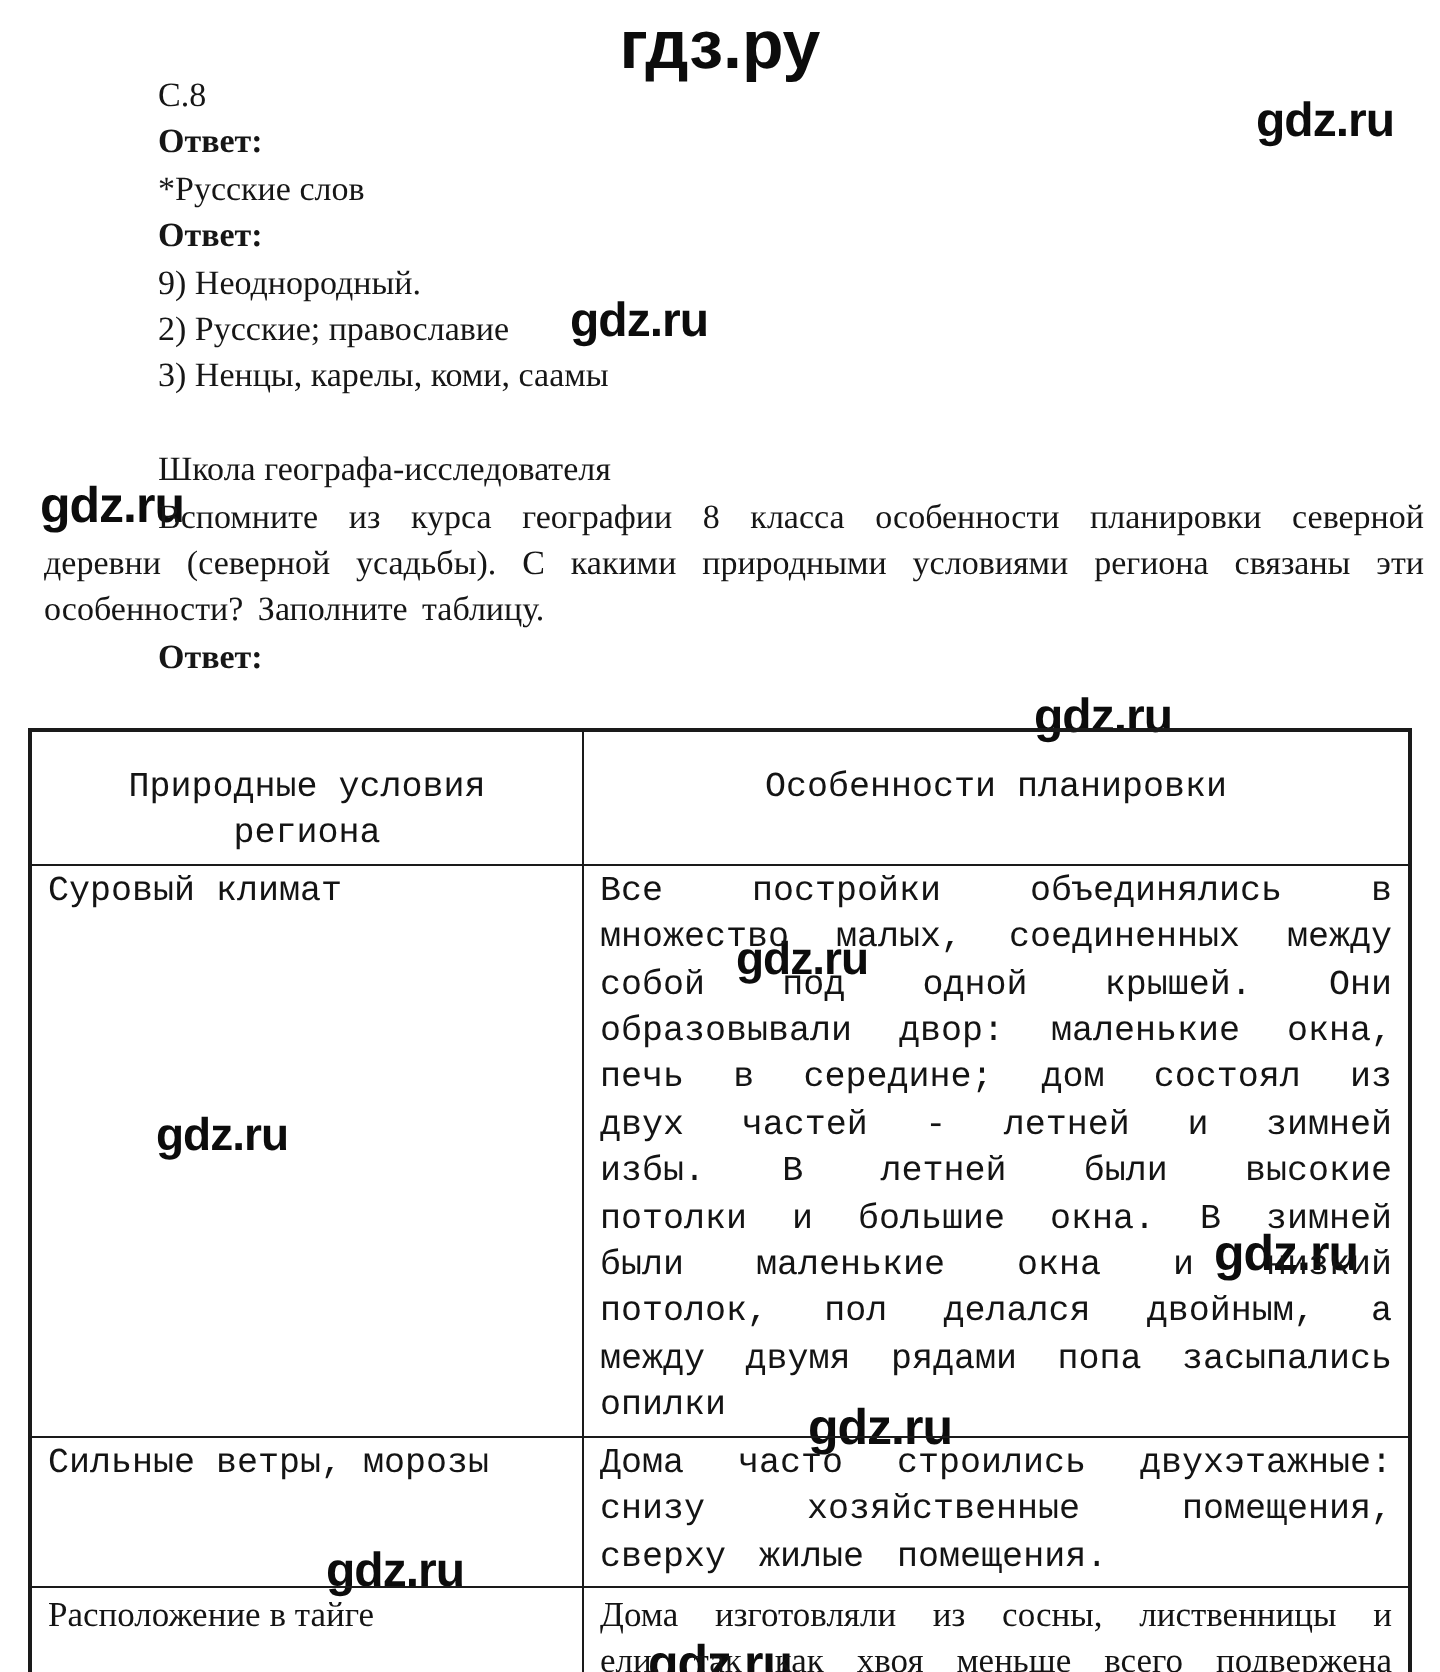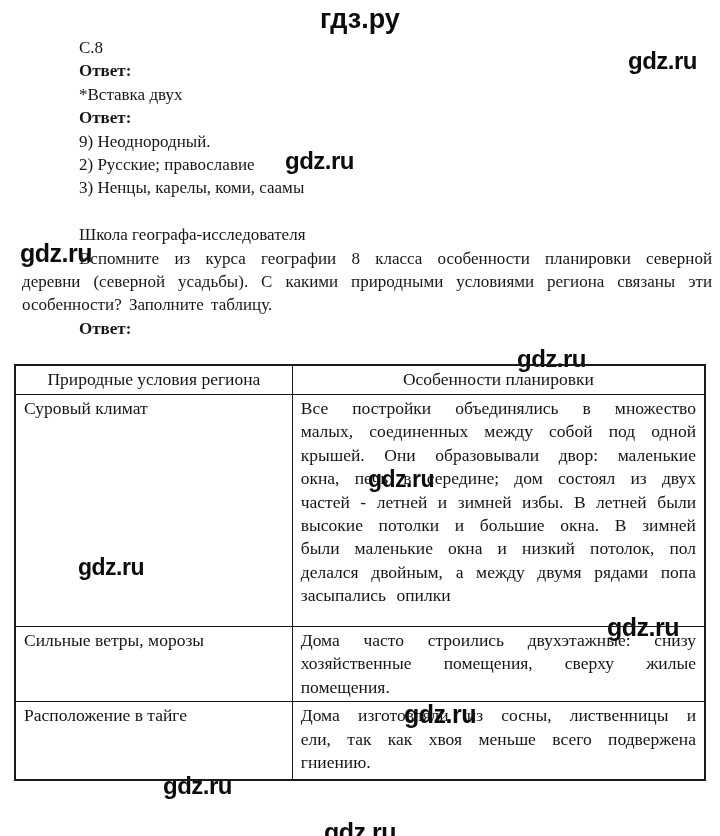--- a/index.html
+++ b/index.html
@@ -8,21 +8,21 @@
     width:720px;height:836px;
     background:#ffffff;
     color:#161616;
     font-family:"Liberation Serif","DejaVu Serif",serif;
     overflow:hidden;
   }
   .brand{
     position:absolute;top:4px;left:0;width:100%;
     text-align:center;
     font-family:"Liberation Sans","DejaVu Sans",sans-serif;
-    font-weight:700;font-size:27px;letter-spacing:0;
+    font-weight:700;font-size:34px;letter-spacing:0;
     color:#0c0c0c;
   }
   .wm{
     position:absolute;
     font-family:"Liberation Sans","DejaVu Sans",sans-serif;
     font-weight:700;color:#0c0c0c;
     letter-spacing:-0.5px;white-space:nowrap;
     line-height:1;
     margin-top:17px;
   }
@@ -41,26 +41,26 @@
     position:absolute;left:14px;top:364px;
     width:692px;border-collapse:collapse;
     font-size:17.5px;line-height:23.4px;
     color:#141414;
   }
   .doc-table th,.doc-table td{
     border:1px solid #1a1a1a;vertical-align:top;
     padding:2px 8px;font-weight:normal;
   }
   .doc-table{border:2px solid #1a1a1a;}
-  .doc-table th{text-align:center;height:24px;padding-top:2px;}
+  .doc-table th{text-align:center;height:24px;padding-top:17px;font-family:Liberation Mono, monospace;}
   .doc-table .c1{width:272px;}
   .doc-table .c2{width:418px;}
   .doc-table td.c2{text-align:justify;word-spacing:6px;}
-  .h-row1{height:232px;}
-  .h-row2{height:70px;}
+  .h-row1{height:232px;font-family:Liberation Mono, monospace;}
+  .h-row2{height:70px;font-family:Liberation Mono, monospace;}
   .h-row3{height:78px;}
 </style>
 </head>
 <body>
 
 <div class="page">
 
   <div class="brand">гдз.ру</div>
 
   <span class="wm" style="left:628px;top:32px;font-size:24px;">gdz.ru</span>
@@ -70,21 +70,21 @@
   <span class="wm" style="left:368px;top:451px;font-size:23px;">gdz.ru</span>
   <span class="wm" style="left:78px;top:539px;font-size:23px;">gdz.ru</span>
   <span class="wm" style="left:607px;top:598px;font-size:25px;">gdz.ru</span>
   <span class="wm" style="left:404px;top:685px;font-size:25px;">gdz.ru</span>
   <span class="wm" style="left:163px;top:757px;font-size:24px;">gdz.ru</span>
   <span class="wm" style="left:50%;top:803px;transform:translateX(-50%);font-size:25px;">gdz.ru</span>
 
   <div class="content">
     <div class="ln ind">С.8</div>
     <div class="ln ind bold">Ответ:</div>
-    <div class="ln ind">*Вставка двух</div>
+    <div class="ln ind">*Русские слов</div>
     <div class="ln ind bold">Ответ:</div>
     <div class="ln ind">9) Неоднородный.</div>
     <div class="ln ind">2) Русские; православие</div>
     <div class="ln ind">3) Ненцы, карелы, коми, саамы</div>
     <div class="ln">&nbsp;</div>
     <div class="ln ind">Школа географа-исследователя</div>
     <p class="para">Вспомните из курса географии 8 класса особенности планировки северной деревни (северной усадьбы). С какими природными условиями региона связаны эти особенности? Заполните таблицу.</p>
     <div class="ln ind bold">Ответ:</div>
   </div>
 

